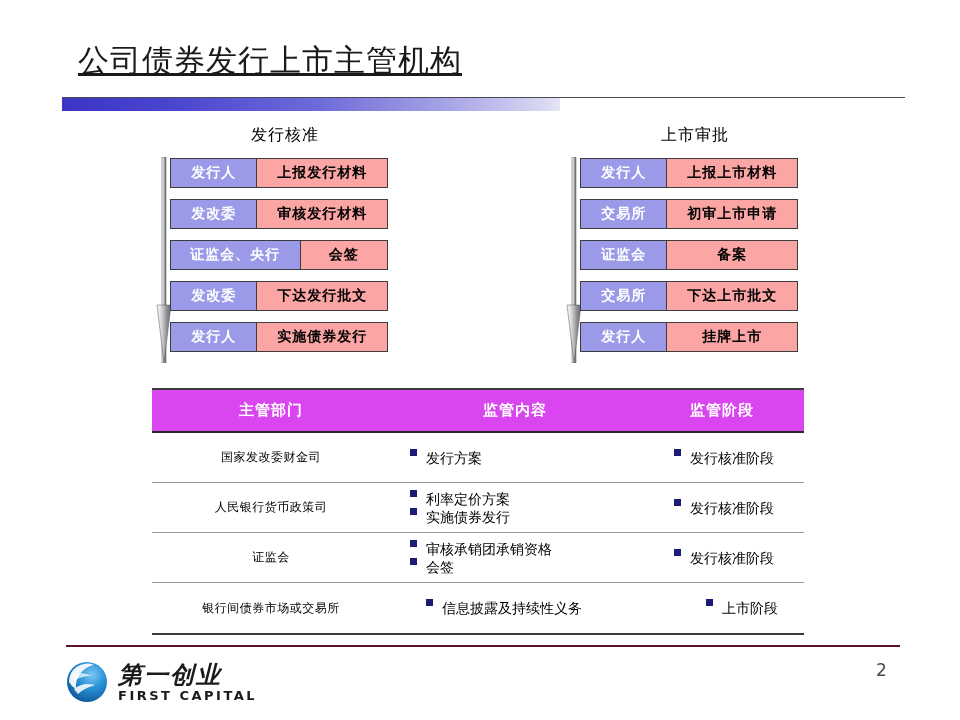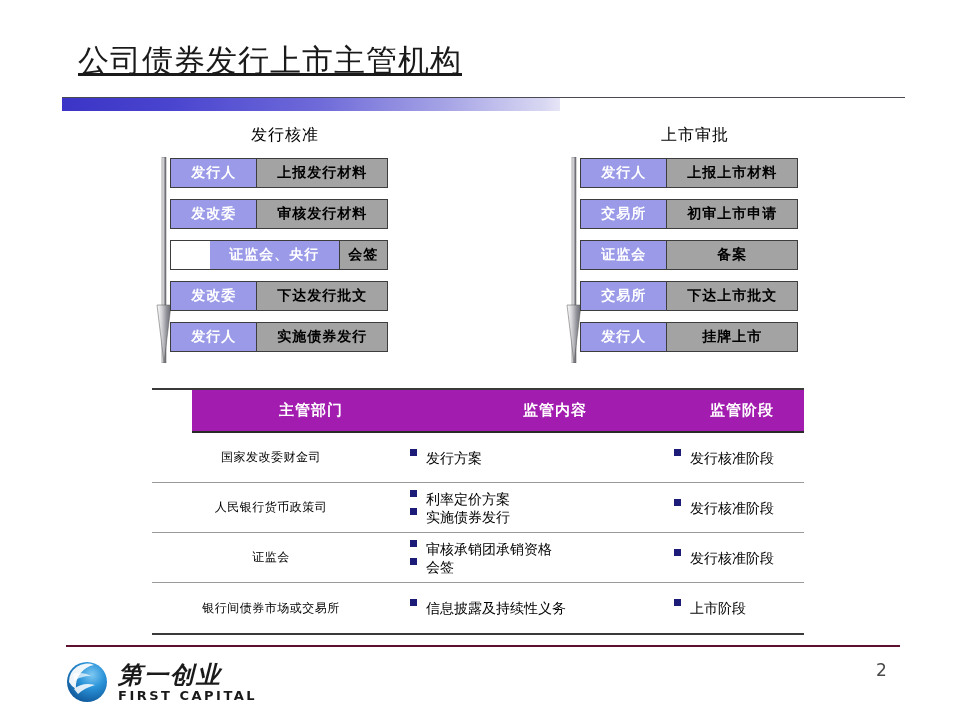--- a/index.html
+++ b/index.html
@@ -102,25 +102,25 @@
     font-size: 14px;
     font-weight: bold;
     display: flex;
     align-items: center;
     justify-content: center;
     letter-spacing: 1px;
     border-right: 1px solid #3d3d3d;
     box-sizing: border-box;
     flex: 0 0 40%;
   }
-  .flow-row.wide-label .flow-label { flex: 0 0 60%; margin-left: 39px; }
+  .flow-row.wide-label .flow-label { flex: 0 0 60%; }
 
   .flow-text {
     flex: 1 1 auto;
-    background: #a3a3a3;
+    background: #fca5a5;
     color: #000000;
     font-size: 14px;
     font-weight: bold;
     display: flex;
     align-items: center;
     justify-content: center;
     letter-spacing: 1px;
   }
 
   
@@ -128,45 +128,44 @@
     position: absolute;
     left: 152px;
     top: 388px;
     width: 652px;
     border-top: 2px solid #3a3a3a;
     border-bottom: 2px solid #3a3a3a;
     box-sizing: border-box;
   }
   .reg-head {
     display: flex;
-    background: #a21caf;
+    background: #d946ef;
     height: 41px;
     align-items: center;
     border-bottom: 2px solid #2a2a2a;
-    margin-left: 40px;
   }
   .reg-head .th {
     color: #ffffff;
     font-size: 15px;
     font-weight: bold;
     letter-spacing: 1px;
     text-align: center;
   }
   .col-dept  { flex: 0 0 238px; }
   .col-cont  { flex: 0 0 250px; }
   .col-stage { flex: 1 1 auto; }
 
   .reg-row {
     display: flex;
     align-items: center;
     min-height: 50px;
     border-bottom: 1px solid #9a9a9a;
     box-sizing: border-box;
   }
-  .reg-row:last-child { border-bottom: none; }
+  .reg-row:last-child { border-bottom: none; gap: 16px; }
 
   .cell-dept {
     font-size: 12px;
     color: #000;
     text-align: center;
     padding-right: 8px;
     letter-spacing: 0.5px;
   }
   .cell-cont, .cell-stage {
     font-size: 14px;

